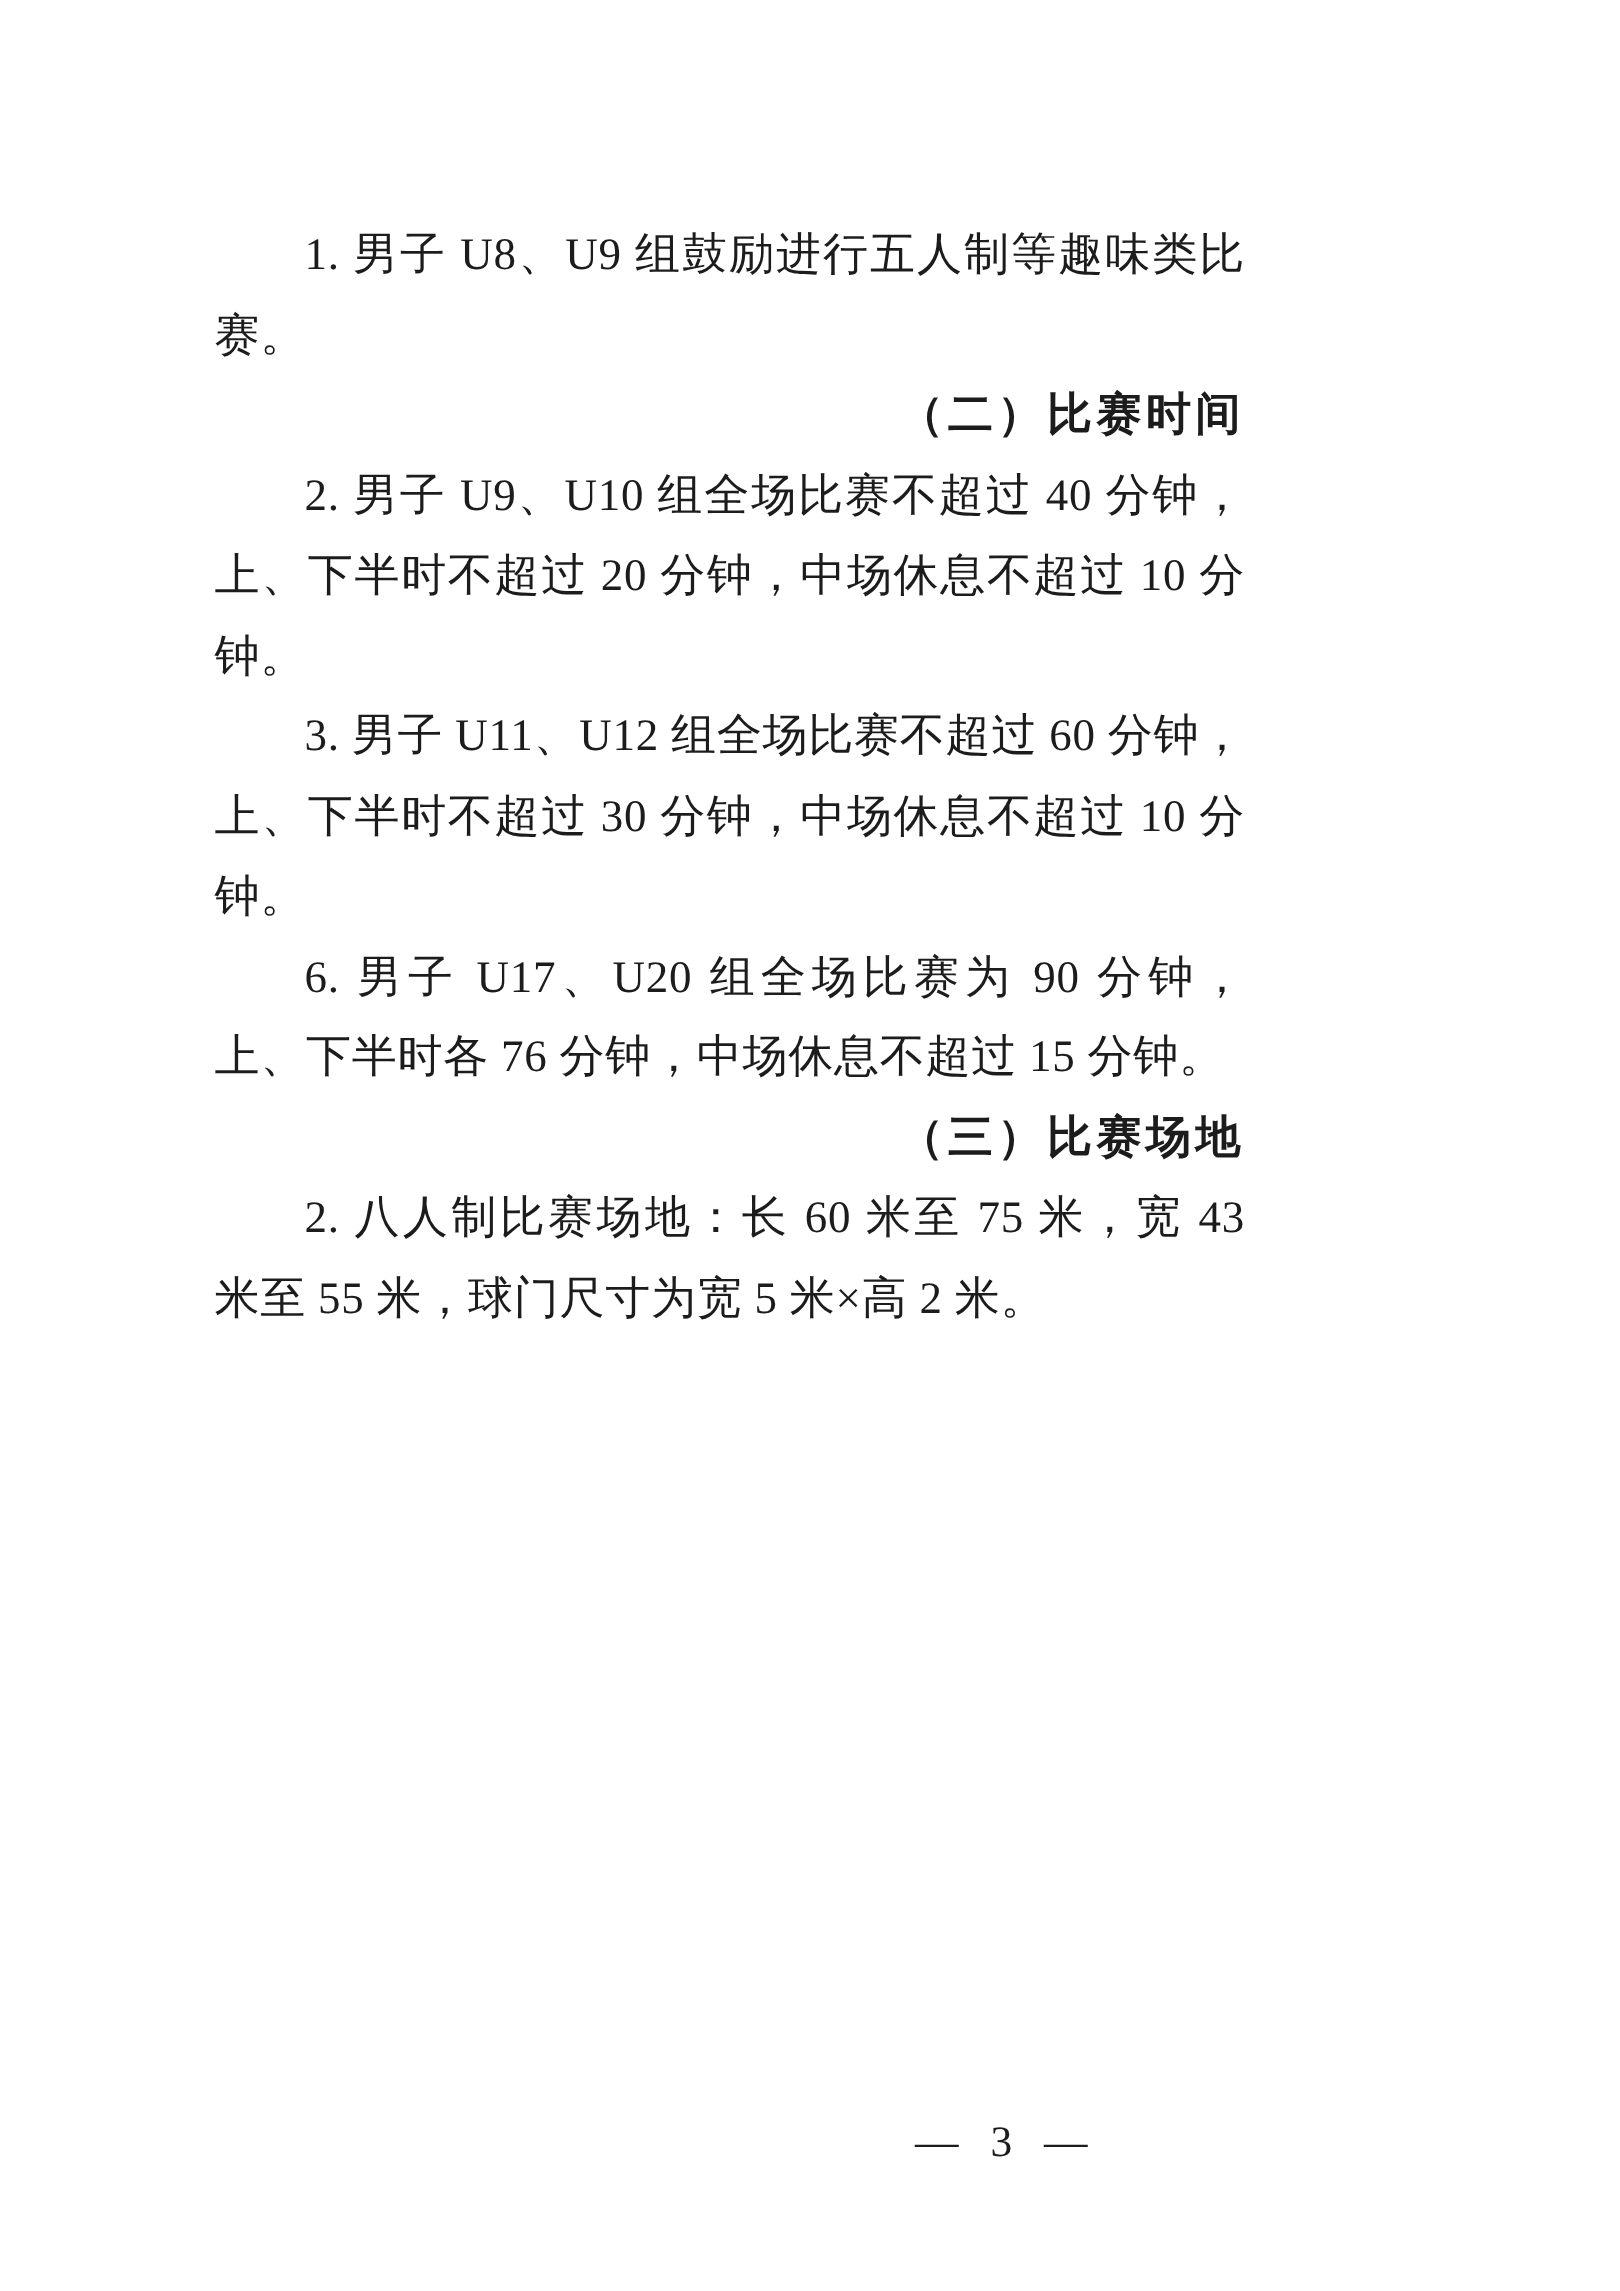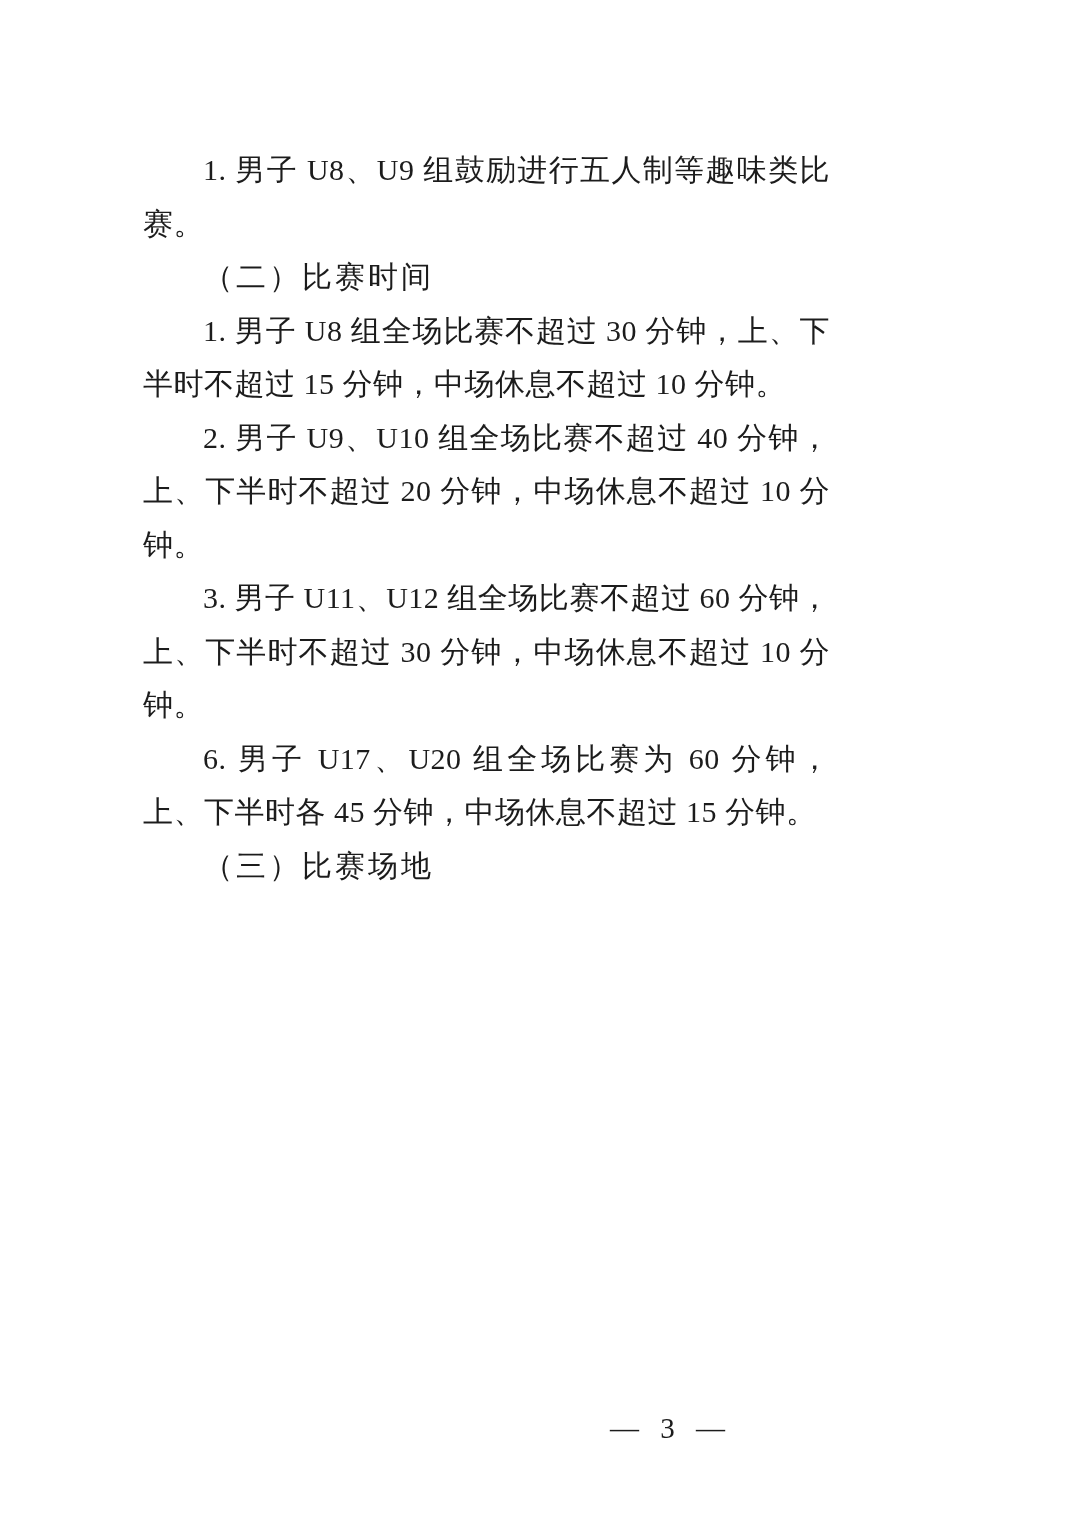--- a/index.html
+++ b/index.html
@@ -20,43 +20,43 @@
   }
   .body-text p {
     margin: 0;
     font-size: 30px;
     line-height: 53.5px;
     text-indent: 2em;
     text-align: justify;
     letter-spacing: 0.5px;
   }
   .body-text p.heading {
-    text-align: left;
+    text-align: right;
     letter-spacing: 3px;
-    font-weight: 400;
+    font-weight: 700;
   }
   .page-footer {
     position: absolute;
     top: 1408px;
     right: 168px;
     font-size: 29px;
     line-height: 40px;
     letter-spacing: 7px;
     color: #1c1c1c;
     white-space: pre;
   }
 </style>
 </head>
 <body>
 
 <div class="page">
   <div class="body-text">
     <p>1. 男子 U8、U9 组鼓励进行五人制等趣味类比赛。</p>
     <p class="heading">（二）比赛时间</p>
-    <p>1. 男子 U8 组全场比赛不超过 30 分钟，上、下半时不超过 15 分钟，中场休息不超过 10 分钟。</p>
     <p>2. 男子 U9、U10 组全场比赛不超过 40 分钟，上、下半时不超过 20 分钟，中场休息不超过 10 分钟。</p>
     <p>3. 男子 U11、U12 组全场比赛不超过 60 分钟，上、下半时不超过 30 分钟，中场休息不超过 10 分钟。</p>
-    <p>6. 男子 U17、U20 组全场比赛为 60 分钟，上、下半时各 45 分钟，中场休息不超过 15 分钟。</p>
+    <p>6. 男子 U17、U20 组全场比赛为 90 分钟，上、下半时各 76 分钟，中场休息不超过 15 分钟。</p>
     <p class="heading">（三）比赛场地</p>
+    <p>2. 八人制比赛场地：长 60 米至 75 米，宽 43 米至 55 米，球门尺寸为宽 5 米×高 2 米。</p>
   </div>
 
   <div class="page-footer">— 3 —</div>
 </div>
 
 </body></html>

